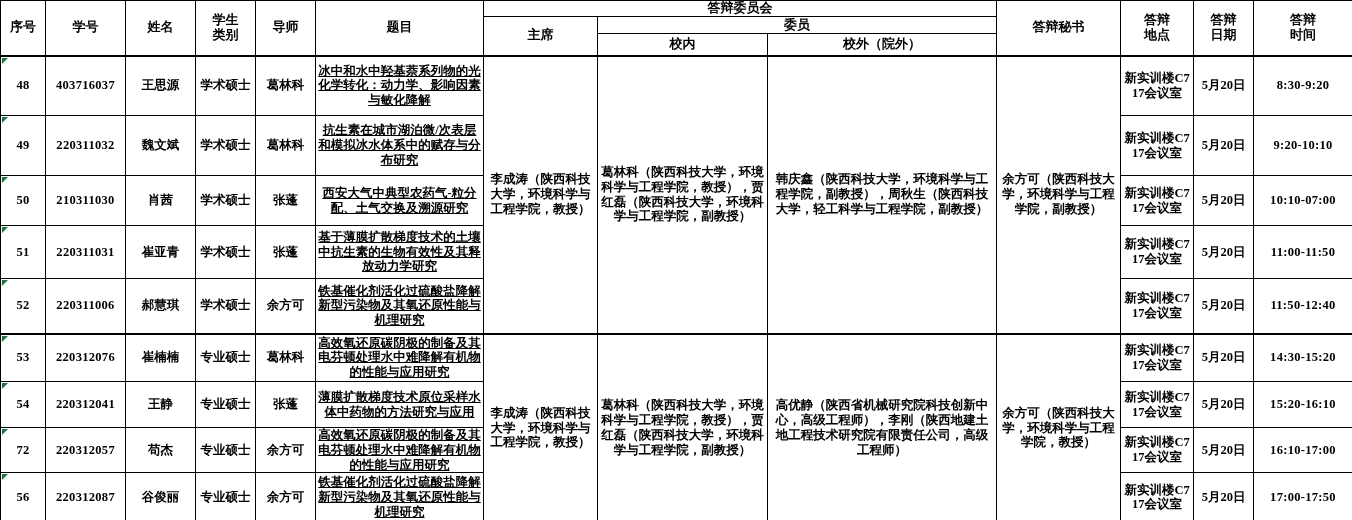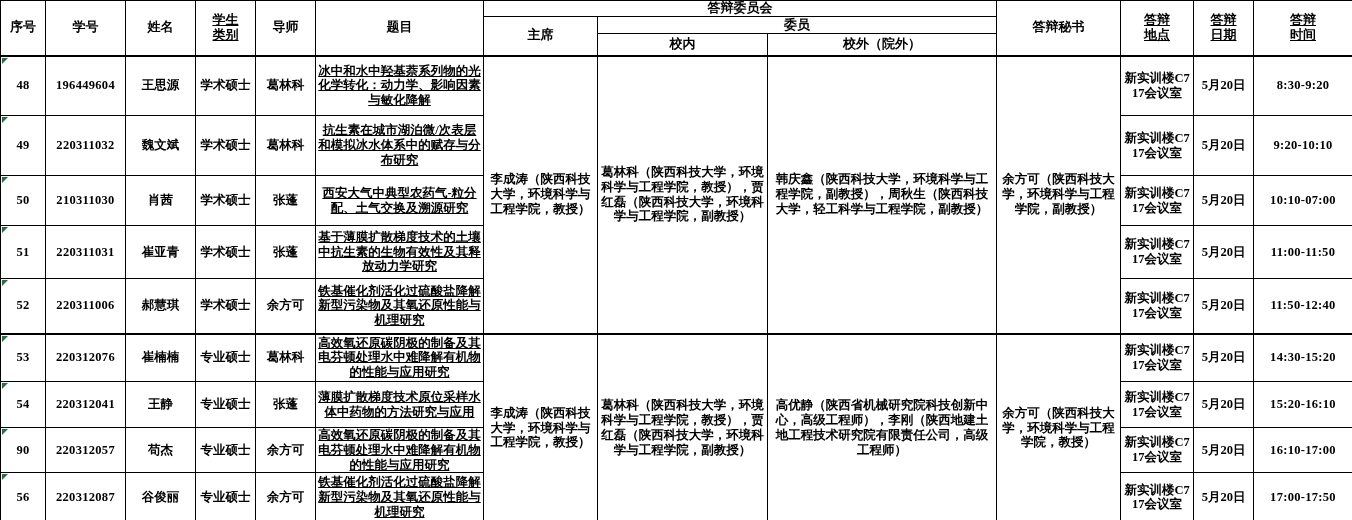--- a/index.html
+++ b/index.html
@@ -24,21 +24,21 @@
     font-weight: bold;
     text-align: center;
     vertical-align: middle;
     padding: 0 2px;
     font-size: 12.5px;
     line-height: 1.18;
     overflow: hidden;
     word-break: break-all;
   }
   .sched thead th { font-size: 13px; line-height: 1.15; }
-  .pre { white-space: pre-line; text-decoration: underline; }
+  .pre { white-space: pre-line; }
   .nowrap { white-space: nowrap; }
   .num { font-size: 13px; letter-spacing: 0.3px; margin-top: 36px; }
   .title-cell { font-size: 12px; text-decoration: underline; }
   .committee-cell { font-size: 12px; }
   tr.body-first > td { border-top: 2px solid #000000; }
   tr.group-start > td { border-top: 2px solid #000000; }
   .sched { border: 1px solid #000000; }
   td.seq-cell { position: relative; }
   .tri {
     position: absolute;
@@ -91,21 +91,21 @@
       <th colspan="2">委员</th>
     </tr>
     <tr style="height:22px">
       <th>校内</th>
       <th>校外（院外）</th>
     </tr>
   </thead>
   <tbody>
     <tr class="body-first" style="height:60px">
       <td class="seq-cell num"><span class="tri"></span><span>48</span></td>
-      <td class="num">196449604</td>
+      <td class="num">403716037</td>
       <td>王思源</td>
       <td>学术硕士</td>
       <td>葛林科</td>
       <td class="title-cell">冰中和水中羟基萘系列物的光化学转化：动力学、影响因素与敏化降解</td>
       <td rowspan="5" class="committee-cell">李成涛（陕西科技大学，环境科学与工程学院，教授）</td>
       <td rowspan="5" class="committee-cell">葛林科（陕西科技大学，环境科学与工程学院，教授），贾红磊（陕西科技大学，环境科学与工程学院，副教授）</td>
       <td rowspan="5" class="committee-cell">韩庆鑫（陕西科技大学，环境科学与工程学院，副教授），周秋生（陕西科技大学，轻工科学与工程学院，副教授）</td>
       <td rowspan="5" class="committee-cell">余方可（陕西科技大学，环境科学与工程学院，副教授）</td>
       <td>新实训楼C717会议室</td>
       <td class="nowrap">5月20日</td>
@@ -175,21 +175,21 @@
       <td class="num">220312041</td>
       <td>王静</td>
       <td>专业硕士</td>
       <td>张蓬</td>
       <td class="title-cell">薄膜扩散梯度技术原位采样水体中药物的方法研究与应用</td>
       <td>新实训楼C717会议室</td>
       <td class="nowrap">5月20日</td>
       <td class="nowrap num">15:20-16:10</td>
     </tr>
     <tr style="height:44px">
-      <td class="seq-cell num"><span class="tri"></span><span>90</span></td>
+      <td class="seq-cell num"><span class="tri"></span><span>72</span></td>
       <td class="num">220312057</td>
       <td>苟杰</td>
       <td>专业硕士</td>
       <td>余方可</td>
       <td class="title-cell">高效氧还原碳阴极的制备及其电芬顿处理水中难降解有机物的性能与应用研究</td>
       <td>新实训楼C717会议室</td>
       <td class="nowrap">5月20日</td>
       <td class="nowrap num">16:10-17:00</td>
     </tr>
     <tr style="height:49px">

